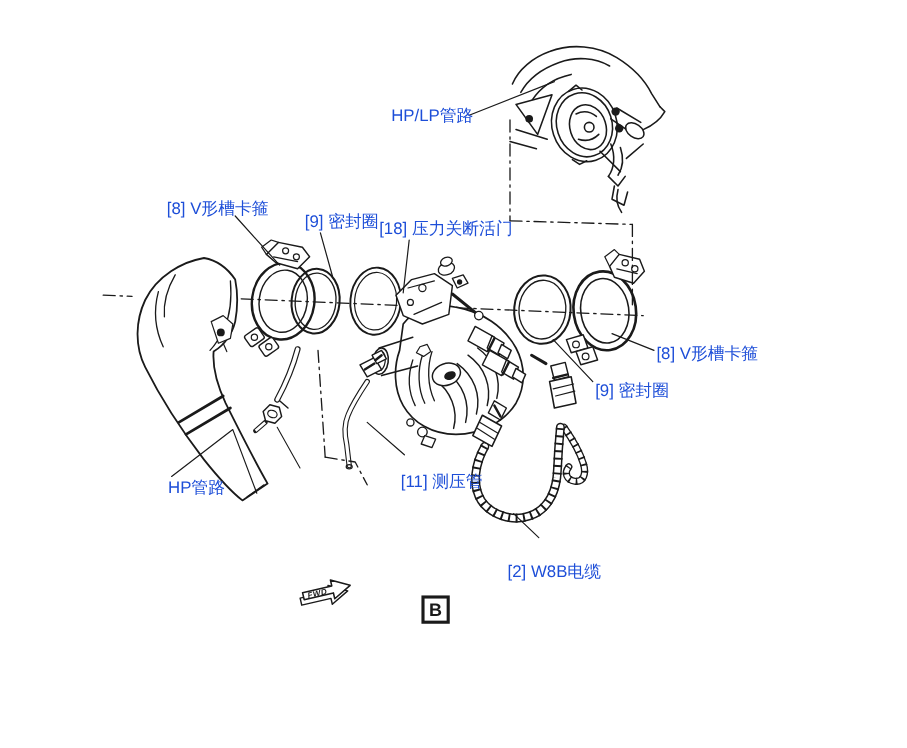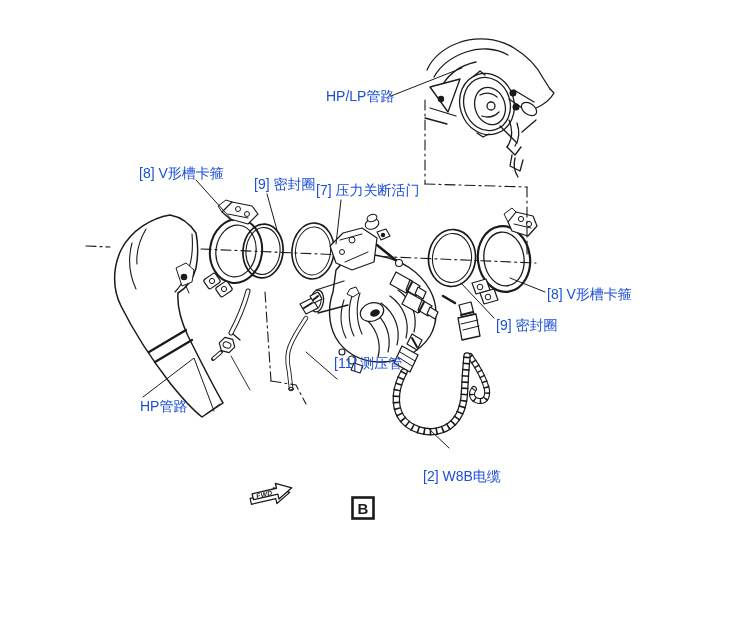--- a/index.html
+++ b/index.html
@@ -248,19 +248,19 @@
 
   <g>
     <rect x="352.5" y="497.5" width="21" height="21" fill="#fff" stroke="#1a1a1a" stroke-width="2.6"></rect>
     <text x="363" y="513.5" font-size="15" font-weight="bold" fill="#1a1a1a" text-anchor="middle" font-family="Liberation Sans, sans-serif">B</text>
   </g>
 </svg>
 
   <div class="lbl" style="left:326px;top:89px">HP/LP管路</div>
   <div class="lbl" style="left:139px;top:166px">[8] V形槽卡箍</div>
   <div class="lbl" style="left:254px;top:177px">[9] 密封圈</div>
-  <div class="lbl" style="left:316px;top:183px">[7] 压力关断活门</div>
+  <div class="lbl" style="left:316px;top:183px">[18] 压力关断活门</div>
   <div class="lbl" style="left:547px;top:287px">[8] V形槽卡箍</div>
   <div class="lbl" style="left:496px;top:318px">[9] 密封圈</div>
-  <div class="lbl" style="left:334px;top:356px">[11] 测压管</div>
+  <div class="lbl" style="left:334px;top:394px">[11] 测压管</div>
   <div class="lbl" style="left:423px;top:469px">[2] W8B电缆</div>
   <div class="lbl" style="left:140px;top:399px">HP管路</div>
 </div>
 
 </body></html>

